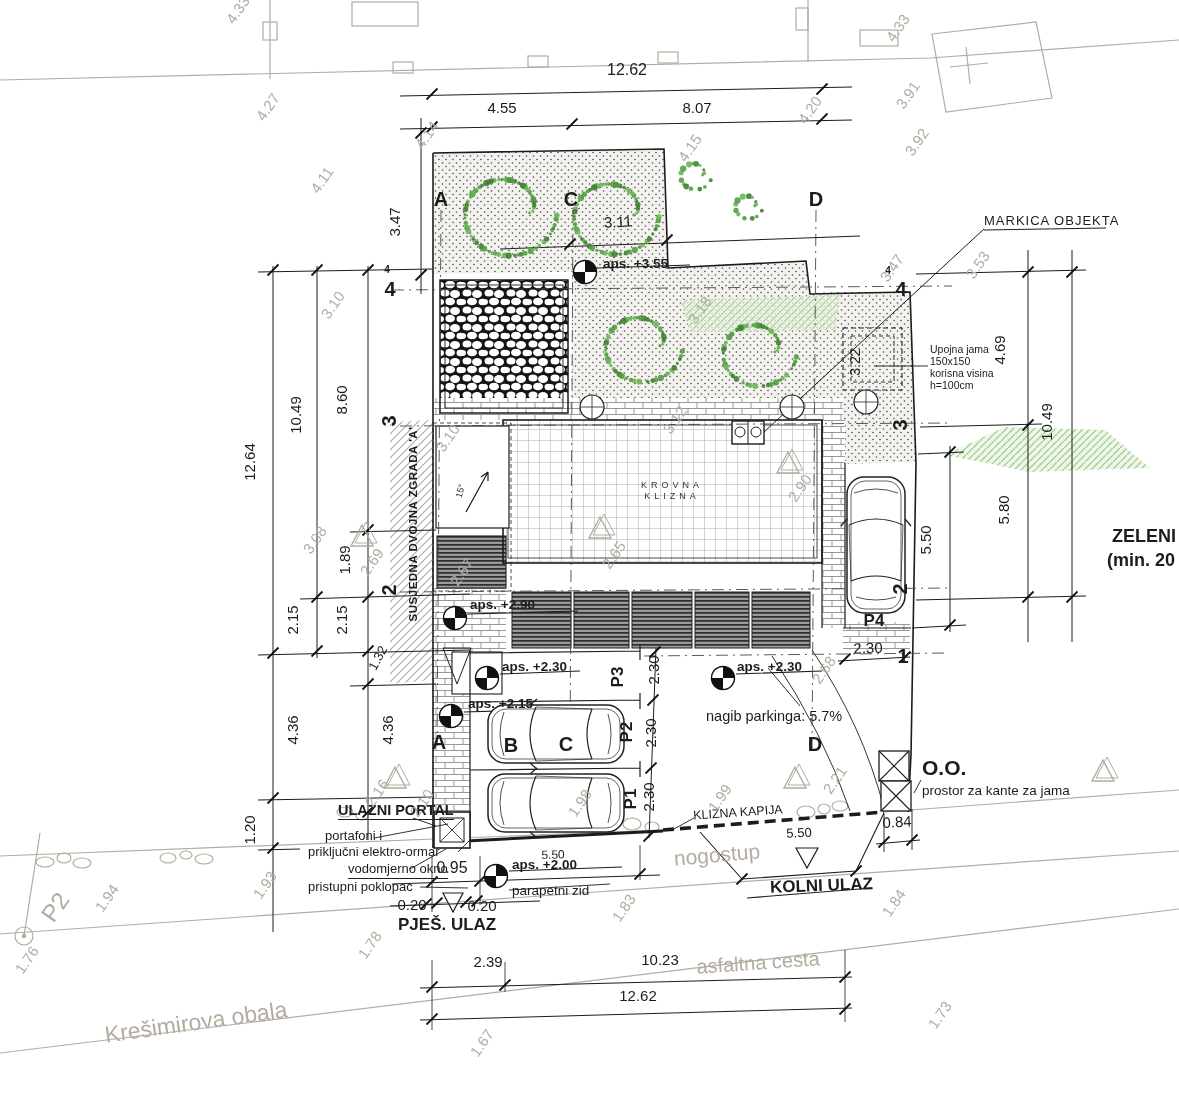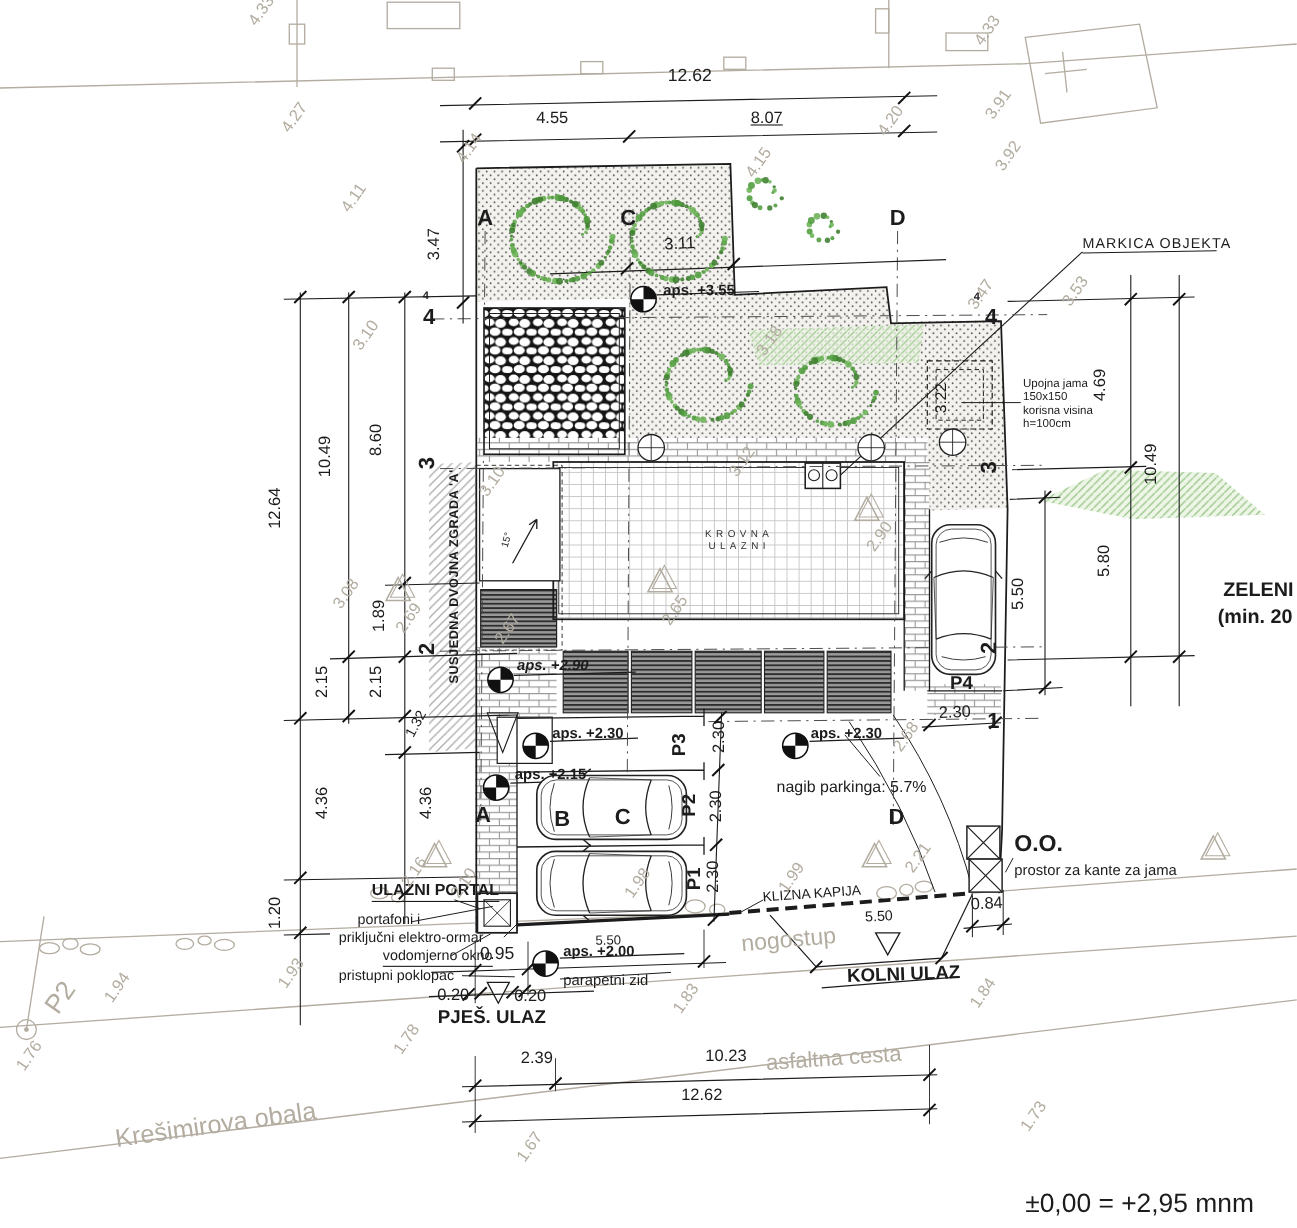--- a/index.html
+++ b/index.html
@@ -559,41 +559,40 @@
 
 <div class="tl b" style="left:1112px;top:526px;font-size:18px;">ZELENI</div>
 <div class="tl b" style="left:1107px;top:550px;font-size:18px;">(min. 20</div>
 
 <div class="tl b" style="left:922px;top:756px;font-size:21px;">O.O.</div>
 <div class="tl" style="left:922px;top:783px;font-size:13.5px;">prostor za kante za jama</div>
 
 <div class="tl" style="left:706px;top:708px;font-size:14.5px;">nagib parkinga: 5.7%</div>
 
 <div class="lbl" style="left:672px;top:486px;font-size:9px;letter-spacing:4px;color:#333;">KROVNA</div>
-<div class="lbl" style="left:672px;top:497px;font-size:9px;letter-spacing:4px;color:#333;">ULAZNI</div>
+<div class="lbl" style="left:672px;top:497px;font-size:9px;letter-spacing:4px;color:#333;">KLIZNA</div>
 
 <div class="lbl b" style="left:413px;top:524px;font-size:11.5px;letter-spacing:0.5px;transform:translate(-50%,-50%) rotate(-90deg);">SUSJEDNA DVOJNA ZGRADA 'A'</div>
 
 <div class="tl b ul" style="left:298px;top:802px;font-size:14.5px;">ULAZNI PORTAL</div>
 <div class="tl" style="left:308px;top:829px;font-size:13px;padding-left:17px;">portafoni i</div>
 <div class="tl" style="left:308px;top:845px;font-size:13px;">priključni elektro-ormar</div>
 <div class="tl ul" style="left:308px;top:862px;font-size:13px;">vodomjerno okno</div>
 <div class="tl" style="left:308px;top:880px;font-size:13px;">pristupni poklopac</div>
 <div class="tl" style="left:512px;top:883px;font-size:13.5px;">parapetni zid</div>
 
 <div class="tl b" style="left:398px;top:915px;font-size:17px;">PJEŠ. ULAZ</div>
 <div class="tl b" style="left:770px;top:876px;font-size:17px;transform:rotate(-2deg);">KOLNI ULAZ</div>
 <div class="lbl" style="left:738px;top:813px;font-size:12.5px;transform:translate(-50%,-50%) rotate(-4deg);">KLIZNA KAPIJA</div>
 
 <div class="lbl sv" style="left:717px;top:855px;font-size:21px;transform:translate(-50%,-50%) rotate(-5deg);">nogostup</div>
 <div class="lbl sv" style="left:758px;top:963px;font-size:20px;transform:translate(-50%,-50%) rotate(-4deg);">asfaltna cesta</div>
 <div class="lbl sv" style="left:196px;top:1022px;font-size:23px;transform:translate(-50%,-50%) rotate(-8deg);">Krešimirova obala</div>
 <div class="lbl sv" style="left:55px;top:907px;font-size:24px;transform:translate(-50%,-50%) rotate(-55deg);">P2</div>
 
-<div class="tl" style="left:932px;top:1082px;font-size:24px;font-weight:500;">±0,00 = +2,95 mnm</div>
 <div class="lbl" style="left:461px;top:491px;font-size:9px;transform:translate(-50%,-50%) rotate(-75deg);">15°</div>
 
 <div class="lbl b" style="left:441px;top:199px;font-size:20px;">A</div>
 <div class="lbl b" style="left:571px;top:199px;font-size:20px;">C</div>
 <div class="lbl b" style="left:816px;top:199px;font-size:20px;">D</div>
 <div class="lbl b" style="left:439px;top:742px;font-size:20px;">A</div>
 <div class="lbl b" style="left:511px;top:745px;font-size:20px;">B</div>
 <div class="lbl b" style="left:566px;top:744px;font-size:20px;">C</div>
 <div class="lbl b" style="left:815px;top:744px;font-size:20px;">D</div>
 <div class="lbl b" style="left:390px;top:289px;font-size:20px;">4</div>
@@ -605,30 +604,30 @@
 <div class="lbl b" style="left:900px;top:425px;font-size:20px;transform:translate(-50%,-50%) rotate(-90deg);">3</div>
 <div class="lbl b" style="left:900px;top:589px;font-size:20px;transform:translate(-50%,-50%) rotate(-90deg);">2</div>
 <div class="lbl b" style="left:903px;top:656px;font-size:20px;">1</div>
 
 <div class="lbl b" style="left:618px;top:677px;font-size:17px;transform:translate(-50%,-50%) rotate(-90deg);">P3</div>
 <div class="lbl b" style="left:627px;top:732px;font-size:17px;transform:translate(-50%,-50%) rotate(-90deg);">P2</div>
 <div class="lbl b" style="left:631px;top:799px;font-size:17px;transform:translate(-50%,-50%) rotate(-90deg);">P1</div>
 <div class="lbl b" style="left:874px;top:621px;font-size:17px;">P4</div>
 
 <div class="tl b" style="left:603px;top:256px;font-size:13.5px;">aps. +3.55</div>
-<div class="tl b" style="left:470px;top:597px;font-size:13.5px;font-style:italic;">aps. +2.90</div>
+<div class="tl b" style="left:470px;top:597px;font-size:13.5px;">aps. +2.90</div>
 <div class="tl b" style="left:502px;top:659px;font-size:13.5px;">aps. +2.30</div>
 <div class="tl b" style="left:737px;top:659px;font-size:13.5px;">aps. +2.30</div>
 <div class="tl b" style="left:468px;top:696px;font-size:13.5px;">aps. +2.15</div>
 <div class="tl b" style="left:512px;top:857px;font-size:13.5px;">aps. +2.00</div>
 
 <div id="gen-labels">
       <div class="lbl " style="left: 627px; top: 70px; font-size: 16px; transform: translate(-50%, -50%) rotate(0deg);">12.62</div>
       <div class="lbl " style="left: 502px; top: 108px; font-size: 15px; transform: translate(-50%, -50%) rotate(0deg);">4.55</div>
-      <div class="lbl " style="left: 697px; top: 108px; font-size: 15px; transform: translate(-50%, -50%) rotate(0deg); text-decoration: underline;">8.07</div>
+      <div class="lbl " style="left: 697px; top: 108px; font-size: 15px; transform: translate(-50%, -50%) rotate(0deg);">8.07</div>
       <div class="lbl " style="left: 250px; top: 462px; font-size: 15px; transform: translate(-50%, -50%) rotate(-90deg);">12.64</div>
       <div class="lbl " style="left: 296px; top: 415px; font-size: 15px; transform: translate(-50%, -50%) rotate(-90deg);">10.49</div>
       <div class="lbl " style="left: 342px; top: 400px; font-size: 15px; transform: translate(-50%, -50%) rotate(-90deg);">8.60</div>
       <div class="lbl " style="left: 395px; top: 222px; font-size: 15px; transform: translate(-50%, -50%) rotate(-90deg);">3.47</div>
       <div class="lbl " style="left: 345px; top: 560px; font-size: 15px; transform: translate(-50%, -50%) rotate(-90deg);">1.89</div>
       <div class="lbl " style="left: 293px; top: 620px; font-size: 15px; transform: translate(-50%, -50%) rotate(-90deg);">2.15</div>
       <div class="lbl " style="left: 342px; top: 620px; font-size: 15px; transform: translate(-50%, -50%) rotate(-90deg);">2.15</div>
       <div class="lbl " style="left: 378px; top: 658px; font-size: 13px; transform: translate(-50%, -50%) rotate(-62deg);">1.32</div>
       <div class="lbl " style="left: 293px; top: 730px; font-size: 15px; transform: translate(-50%, -50%) rotate(-90deg);">4.36</div>
       <div class="lbl " style="left: 388px; top: 730px; font-size: 15px; transform: translate(-50%, -50%) rotate(-90deg);">4.36</div>

